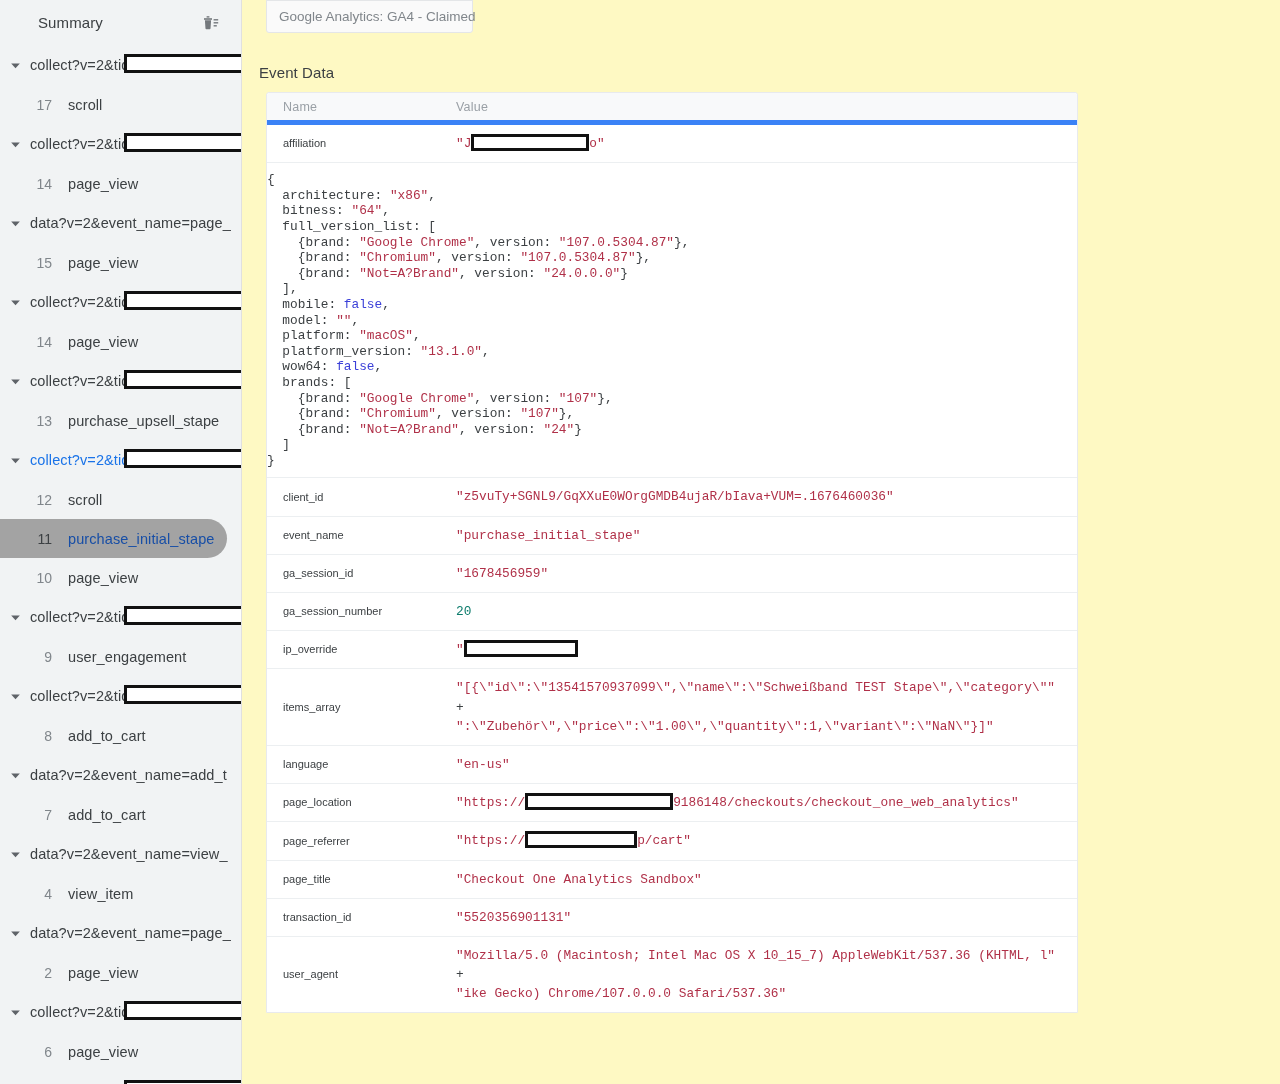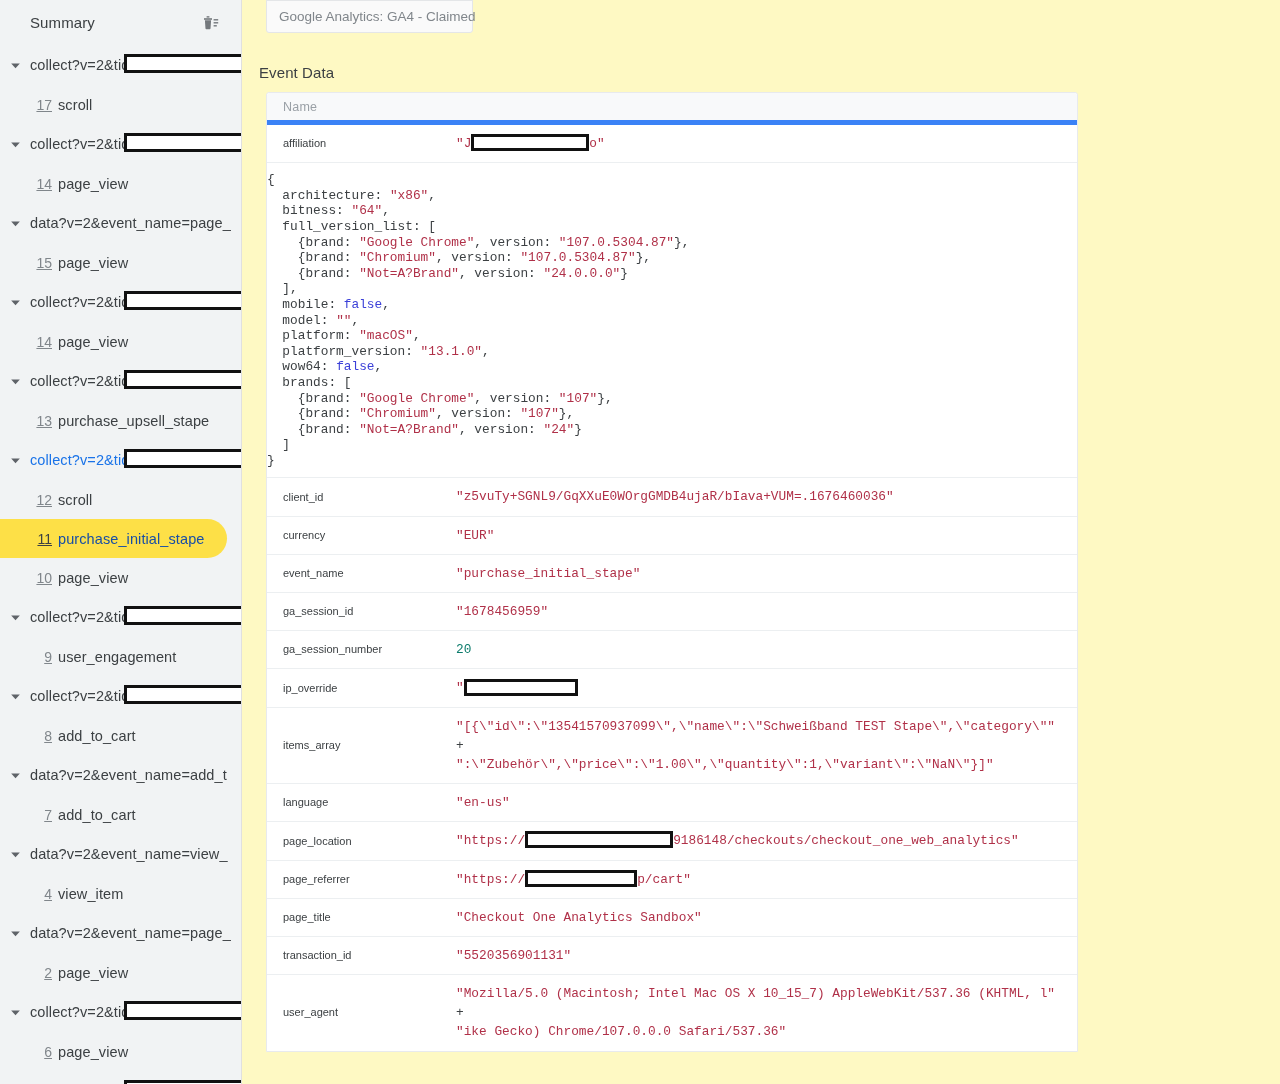--- a/index.html
+++ b/index.html
@@ -13,21 +13,21 @@
 
   
   .sidebar{
     width:241px;flex:0 0 241px;height:1084px;
     background:#f1f3f4;
     border-right:1px solid #e0e0e0;
     position:relative;overflow:hidden;
   }
   .sidebar-header{
     height:45px;display:flex;align-items:center;
-    padding:0 18px 0 30px;box-sizing:border-box;
+    padding:0 18px 0 38px;box-sizing:border-box;
   }
   .sidebar-title{
     font-size:15px;color:#3c4043;flex:1;letter-spacing:.1px;
   }
   .clear-icon{
     width:24px;height:24px;display:flex;align-items:center;justify-content:center;
     cursor:pointer;opacity:.85;
   }
 
   .req-group{margin:0;}
@@ -52,24 +52,24 @@
     background:#ffffff;border:3px solid #111111;
     box-sizing:border-box;
   }
 
   .evt-row{
     display:flex;align-items:center;
     height:39px;margin:0 14px 0 0;
     padding-left:30px;box-sizing:border-box;
     border-radius:0 20px 20px 0;cursor:pointer;
   }
-  .evt-row.selected{background:#fde047;}
+  .evt-row.selected{background:#a3a3a3;}
   .evt-num{
     font-size:14px;color:#80868b;width:22px;text-align:right;
-    flex:0 0 22px;margin-right:6px;text-decoration:underline;
+    flex:0 0 22px;margin-right:16px;
   }
   .evt-name{font-size:14.5px;color:#3c4043;letter-spacing:.1px;}
   .evt-row.selected .evt-num{color:#3c4043;}
   .evt-row.selected .evt-name{color:#174ea6;}
 
   
   .main{
     flex:1;height:1084px;position:relative;
     background:#fef9c3;overflow:hidden;
   }
@@ -371,38 +371,35 @@
     <div class="tag-card">
       <div class="tag-card-divider"></div>
       <div class="tag-card-label">Google Analytics: GA4 - Claimed</div>
     </div>
 
     <div class="section-title">Event Data</div>
 
     <div class="table">
       <div class="thead">
         <div class="th name">Name</div>
+        <div class="th value">Value</div>
       </div>
       <div id="table-body">
           <div class="tr">
             <div class="td-name">affiliation</div>
             <div class="td-value"><span><span>"J</span><span class="val-redact" style="width: 118px; height: 17px;"></span><span>o"</span></span></div>
           </div>
           <div class="tr">
             <div class="json-block"><div><span class="">{</span></div><div><span class="">  architecture: </span><span class="s">"x86"</span><span class="">,</span></div><div><span class="">  bitness: </span><span class="s">"64"</span><span class="">,</span></div><div><span class="">  full_version_list: [</span></div><div><span class="">    {brand: </span><span class="s">"Google Chrome"</span><span class="">, version: </span><span class="s">"107.0.5304.87"</span><span class="">},</span></div><div><span class="">    {brand: </span><span class="s">"Chromium"</span><span class="">, version: </span><span class="s">"107.0.5304.87"</span><span class="">},</span></div><div><span class="">    {brand: </span><span class="s">"Not=A?Brand"</span><span class="">, version: </span><span class="s">"24.0.0.0"</span><span class="">}</span></div><div><span class="">  ],</span></div><div><span class="">  mobile: </span><span class="b">false</span><span class="">,</span></div><div><span class="">  model: </span><span class="s">""</span><span class="">,</span></div><div><span class="">  platform: </span><span class="s">"macOS"</span><span class="">,</span></div><div><span class="">  platform_version: </span><span class="s">"13.1.0"</span><span class="">,</span></div><div><span class="">  wow64: </span><span class="b">false</span><span class="">,</span></div><div><span class="">  brands: [</span></div><div><span class="">    {brand: </span><span class="s">"Google Chrome"</span><span class="">, version: </span><span class="s">"107"</span><span class="">},</span></div><div><span class="">    {brand: </span><span class="s">"Chromium"</span><span class="">, version: </span><span class="s">"107"</span><span class="">},</span></div><div><span class="">    {brand: </span><span class="s">"Not=A?Brand"</span><span class="">, version: </span><span class="s">"24"</span><span class="">}</span></div><div><span class="">  ]</span></div><div><span class="">}</span></div></div>
           </div>
           <div class="tr">
             <div class="td-name">client_id</div>
             <div class="td-value"><span>"z5vuTy+SGNL9/GqXXuE0WOrgGMDB4ujaR/bIava+VUM=.1676460036"</span></div>
           </div>
           <div class="tr">
-            <div class="td-name">currency</div>
-            <div class="td-value"><span>"EUR"</span></div>
-          </div>
-          <div class="tr">
             <div class="td-name">event_name</div>
             <div class="td-value"><span>"purchase_initial_stape"</span></div>
           </div>
           <div class="tr">
             <div class="td-name">ga_session_id</div>
             <div class="td-value"><span>"1678456959"</span></div>
           </div>
           <div class="tr">
             <div class="td-name">ga_session_number</div>
             <div class="td-value"><span class="num">20</span></div>

